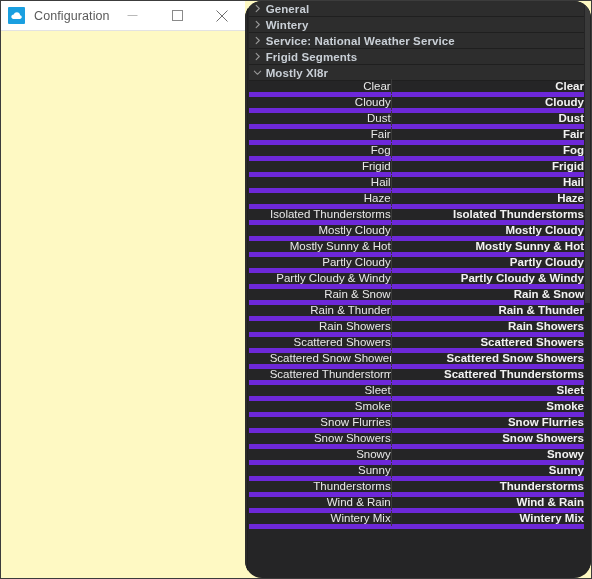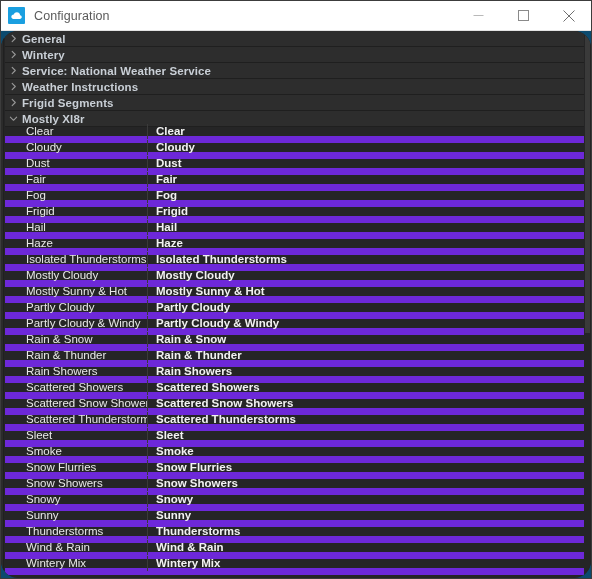--- a/index.html
+++ b/index.html
@@ -13,24 +13,23 @@
     height: 579px;
     overflow: hidden;
     font-family: "Liberation Sans", sans-serif;
   }
 
   .window {
     position: relative;
     width: 592px;
     height: 579px;
     box-sizing: border-box;
-    background: #0c4a6e;
+    background: #fef9c3;
     border: 1px solid #3c3c3c;
     display: flex;
-    flex-direction: column;
     overflow: hidden;
   }
 
   
   .titlebar {
     position: relative;
     height: 30px;
     min-height: 30px;
     background: #ffffff;
     display: flex;
@@ -147,24 +146,25 @@
     color: #c9cfd6;
     white-space: nowrap;
     letter-spacing: 0.1px;
   }
 
   
   .data-row {
     position: relative;
     height: 16px;
     background: #252526;
-    border-bottom: 7px solid #6d28d9;
-    display: flex;
-    align-items: center;
-    box-sizing: border-box;
+    border-bottom: 5px solid #6d28d9;
+    display: flex;
+    align-items: center;
+    box-sizing: border-box;
+    text-align: right;
   }
   .cell-key {
     width: 143px;
     min-width: 143px;
     box-sizing: border-box;
     padding-left: 21px;
     font-size: 11.5px;
     color: #e8e8e8;
     white-space: nowrap;
     overflow: hidden;
@@ -242,28 +242,20 @@
             </svg>
           </span>
           <span class="cat-label">Service: National Weather Service</span>
         </div>
         <div class="cat-row">
           <span class="cat-chevron">
             <svg width="9" height="9" viewBox="0 0 10 10">
               <path d="M3.5 1.5 L7 5 L3.5 8.5" fill="none" stroke="#9a9a9a" stroke-width="1.2" stroke-linecap="round" stroke-linejoin="round"></path>
             </svg>
           </span>
-          <span class="cat-label">Weather Instructions</span>
-        </div>
-        <div class="cat-row">
-          <span class="cat-chevron">
-            <svg width="9" height="9" viewBox="0 0 10 10">
-              <path d="M3.5 1.5 L7 5 L3.5 8.5" fill="none" stroke="#9a9a9a" stroke-width="1.2" stroke-linecap="round" stroke-linejoin="round"></path>
-            </svg>
-          </span>
           <span class="cat-label">Frigid Segments</span>
         </div>
         <div class="cat-row">
           <span class="cat-chevron">
             <svg width="9" height="9" viewBox="0 0 10 10">
               <path d="M1.5 3.5 L5 7 L8.5 3.5" fill="none" stroke="#9a9a9a" stroke-width="1.2" stroke-linecap="round" stroke-linejoin="round"></path>
             </svg>
           </span>
           <span class="cat-label">Mostly Xl8r</span>
         </div>

